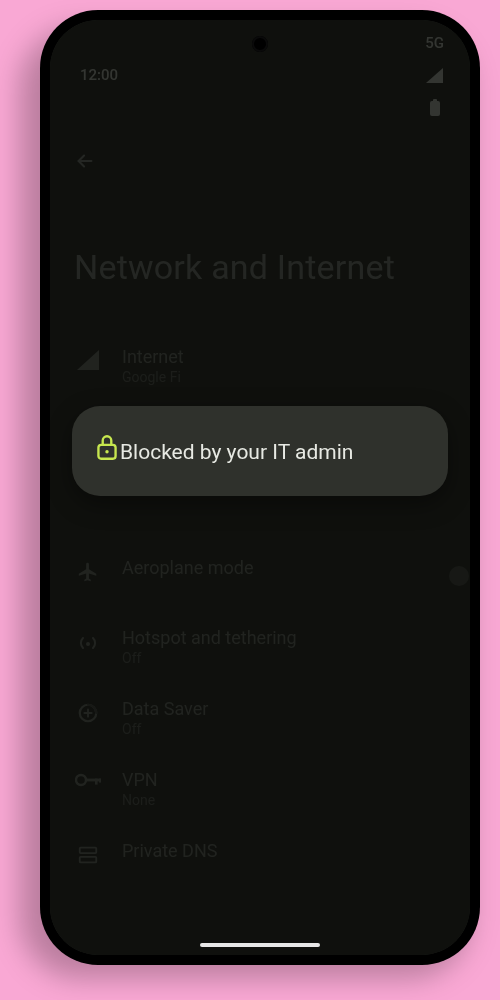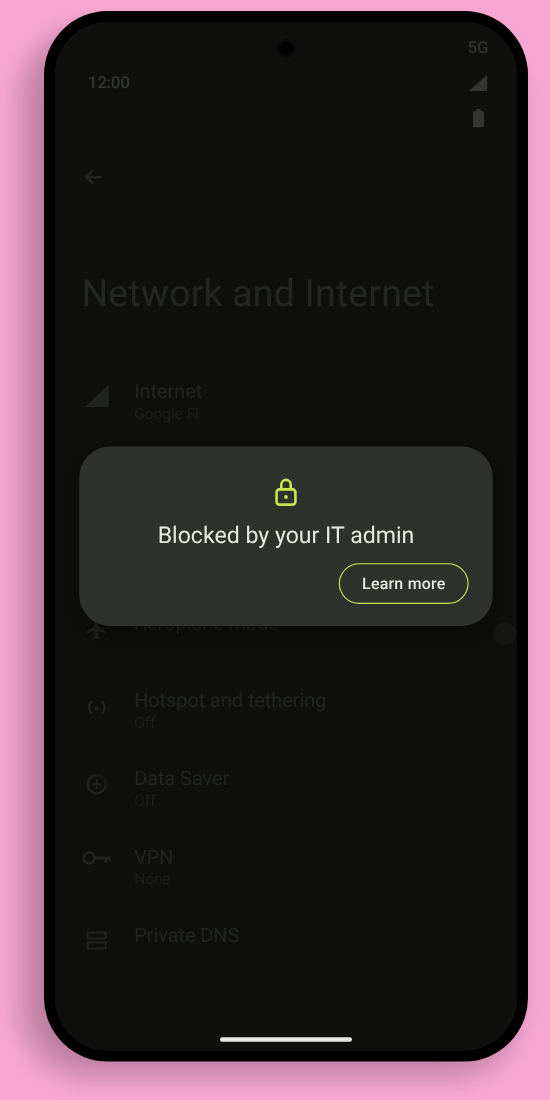--- a/index.html
+++ b/index.html
@@ -157,22 +157,22 @@
       position: absolute;
       z-index: 10;
       left: 22px;
       right: 22px;
       top: 386px;
       background: #2f312c;
       border-radius: 28px;
       padding: 26px 22px 20px 22px;
       color: #e4e5e0;
       display: flex;
-      flex-direction: column;
-      align-items: center;
+      flex-direction: row;
+      align-items: flex-end;
       box-shadow: 0 8px 24px rgba(0,0,0,0.4);
     }
     .dialog .lock {
       color: #c7e74f;
       margin-bottom: 14px;
     }
     .dialog .dtitle {
       font-size: 21px;
       font-weight: 400;
       color: #e7e9e3;
@@ -371,20 +371,19 @@
       <div class="dialog">
         <span class="lock">
           <svg width="26" height="30" viewBox="0 0 24 28" fill="none" stroke="#c7e74f" stroke-width="2.2" stroke-linejoin="round" stroke-linecap="round">
             <rect x="4" y="12" width="16" height="13" rx="2.5"></rect>
             <path d="M8 12V8a4 4 0 0 1 8 0v4"></path>
             <circle cx="12" cy="18.5" r="1.6" fill="#c7e74f" stroke="none"></circle>
           </svg>
         </span>
         <div class="dtitle">Blocked by your IT admin</div>
         <div class="actions">
-          <div class="pill-btn">Learn more</div>
         </div>
       </div>
 
       <div class="nav-handle"></div>
     </div>
   </div>
 </div>
 
 </body></html>

